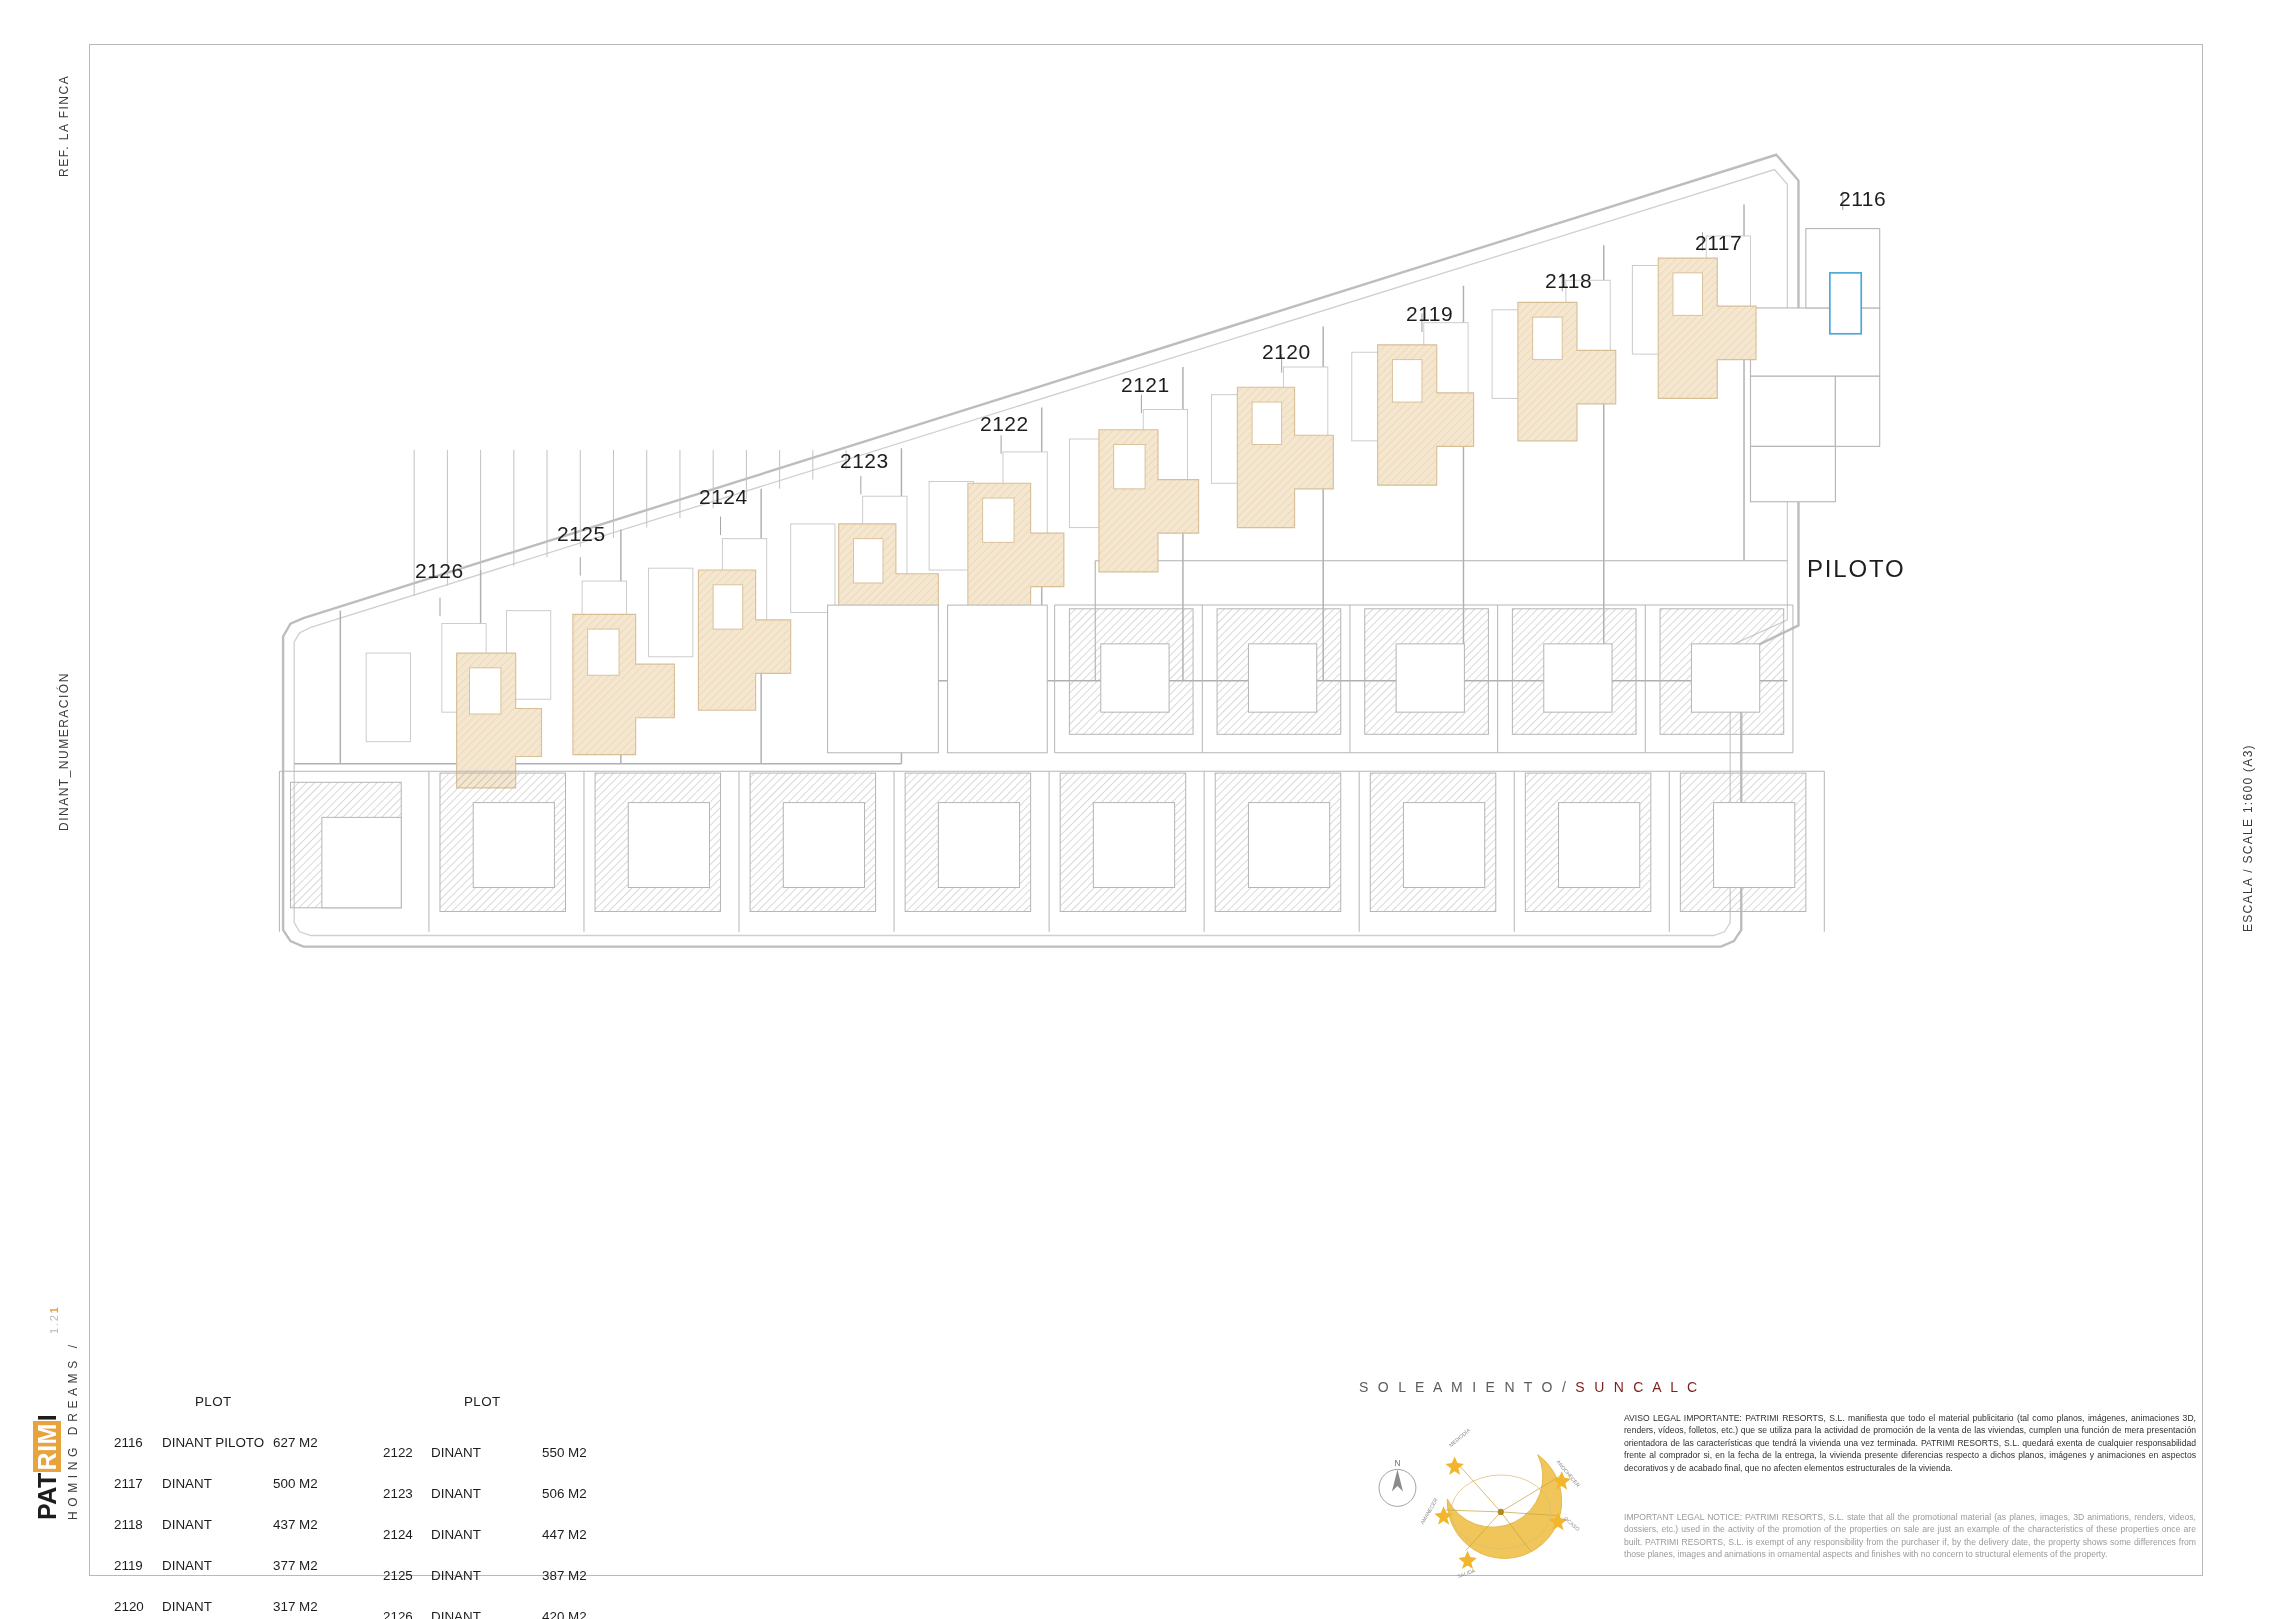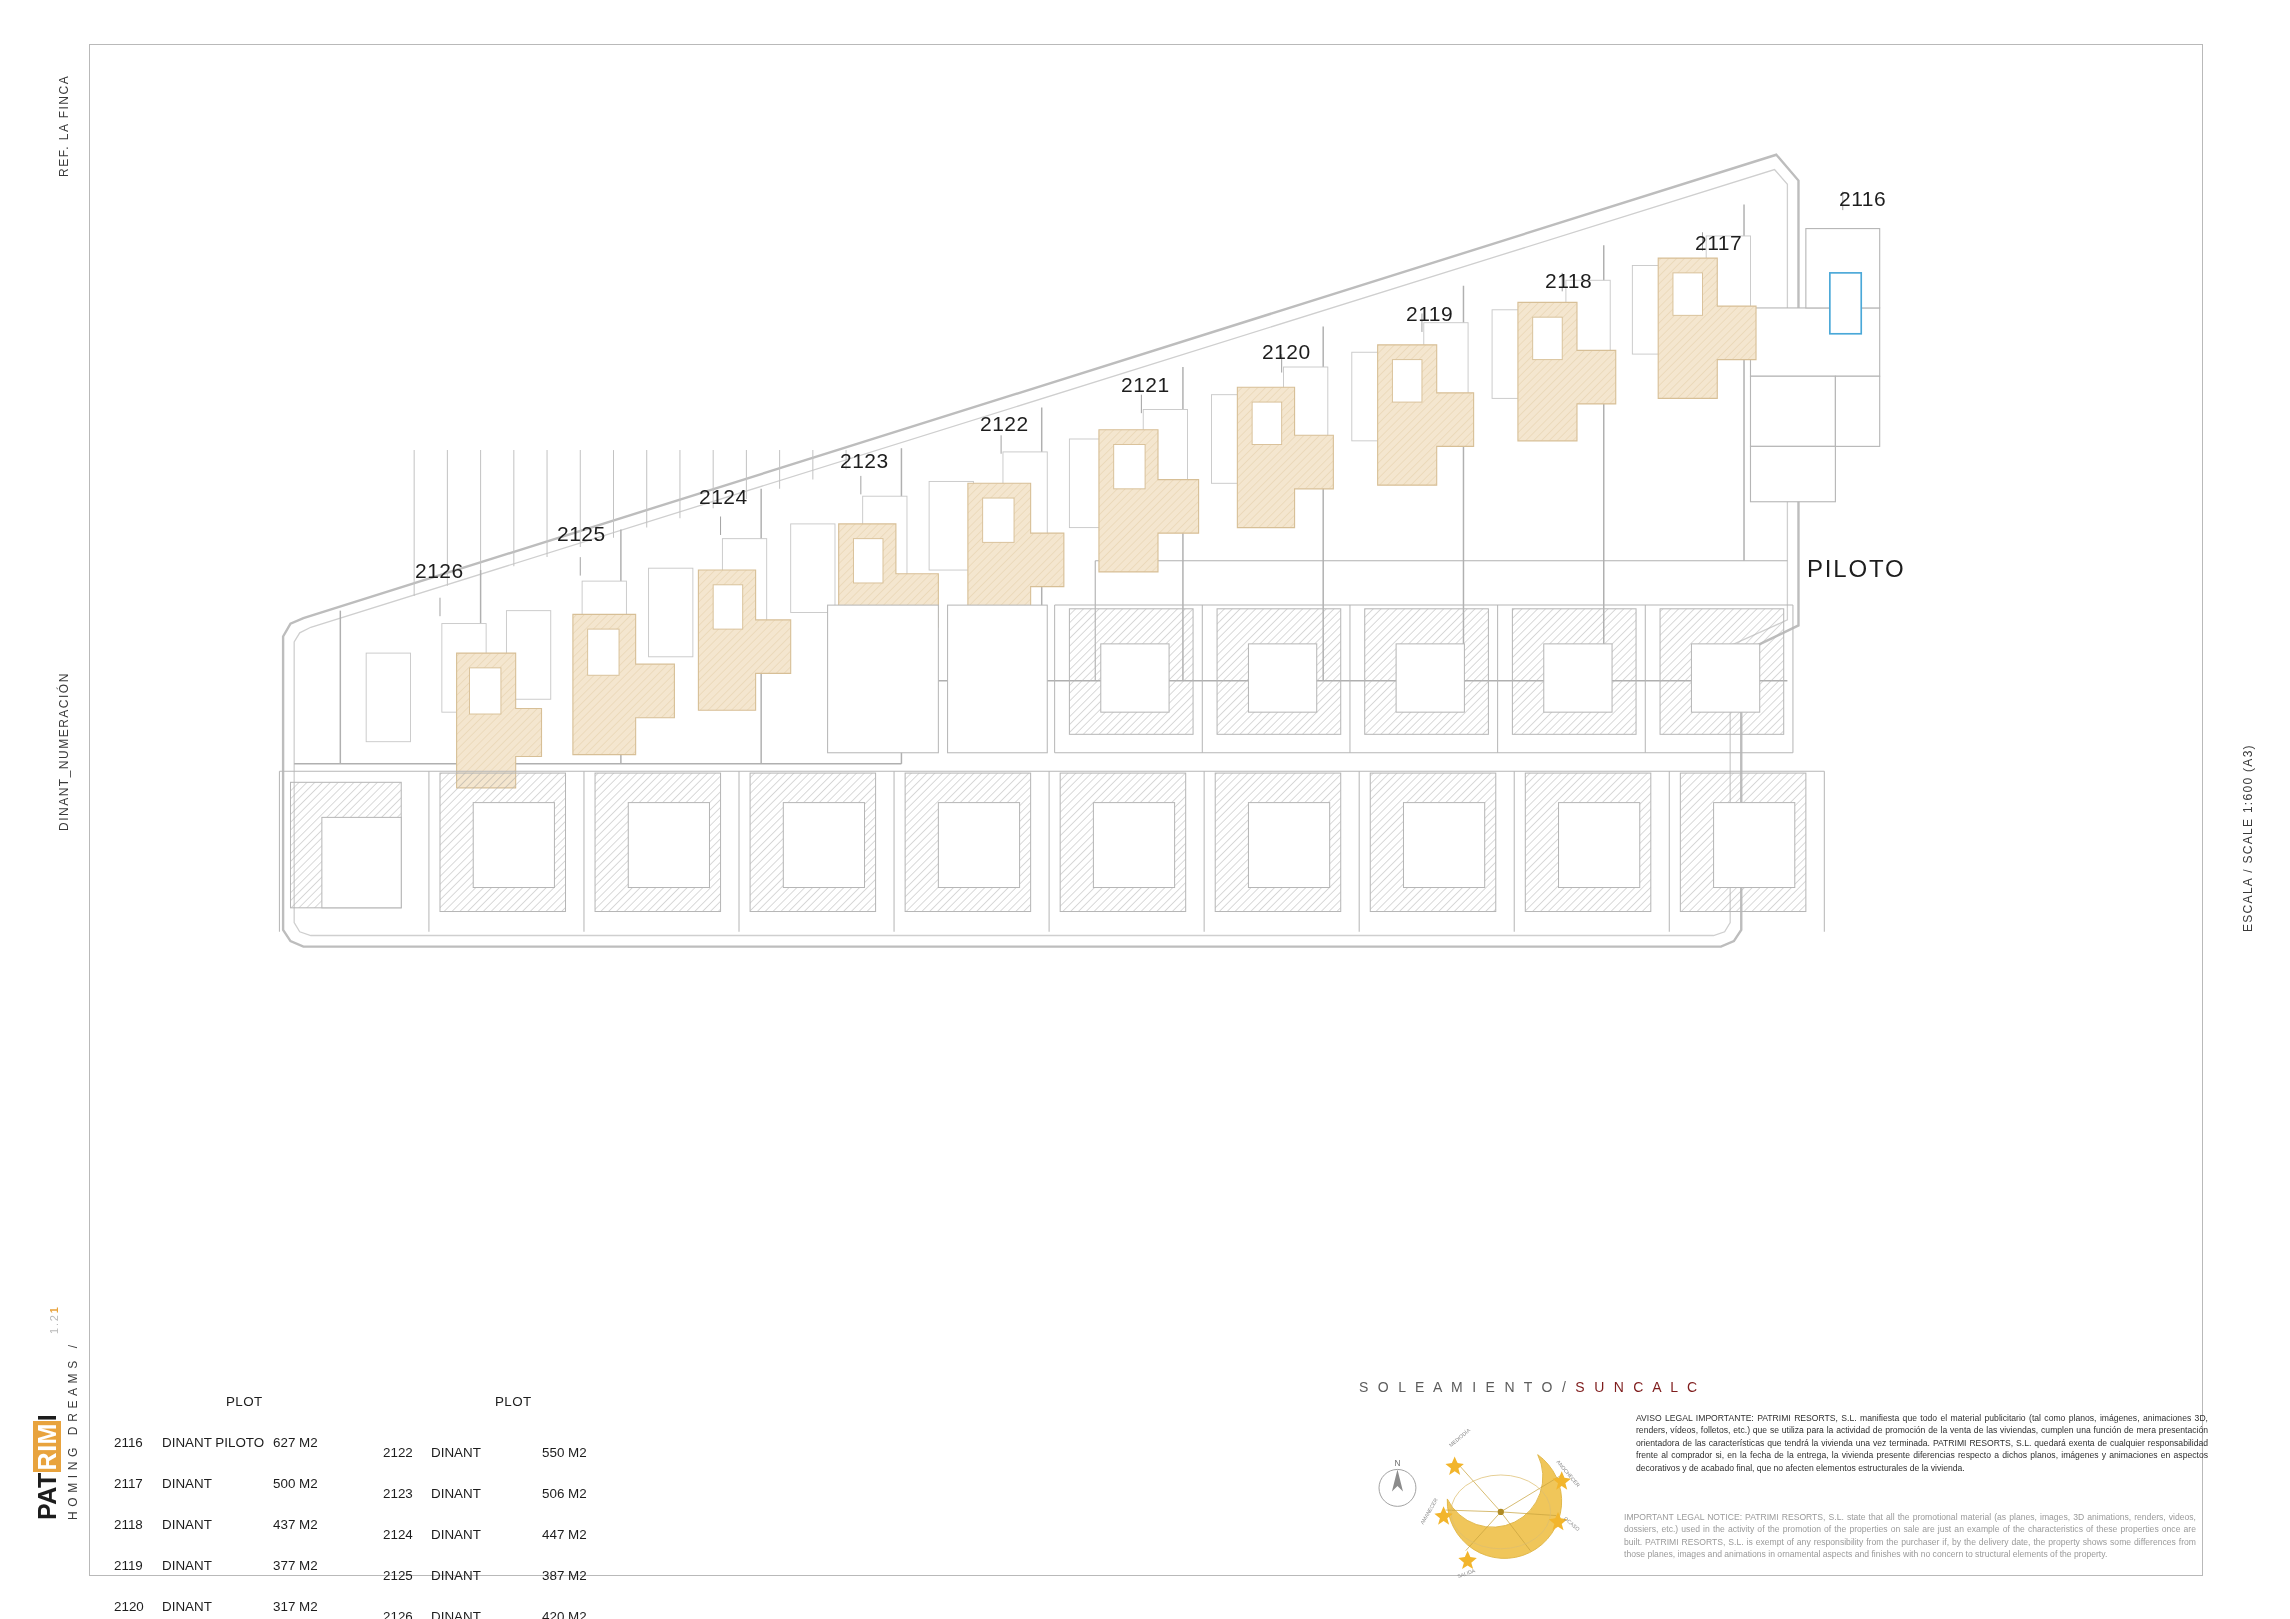--- a/index.html
+++ b/index.html
@@ -85,21 +85,21 @@
     left: 1807px; top: 555px;
     font-size: 24px; letter-spacing: 1.8px; color: #1d1d1d;
   }
 
   
   #legend { position: absolute; left: 114px; top: 1366px; width: 1108px; }
   #legend .heading { font-size: 19.4px; font-weight: bold; color: #1d1d1d; }
   #legend .heading .alt { color: #a8a8a8; font-weight: bold; }
   #legend .cols { margin-top: 28px; position: relative; height: 138px; }
   .legcol { position: absolute; top: 0; font-size: 13.4px; color: #1d1d1d; }
-  .legcol .plothdr { margin-left: 112px; letter-spacing: 0.4px; }
+  .legcol .plothdr { margin-left: 81px; letter-spacing: 0.4px; }
   .legrow { margin-top: 26px; white-space: nowrap; }
   .legrow .num { display: inline-block; width: 48px; }
   .legrow .typ { display: inline-block; width: 111px; }
   .legrow .m2  { display: inline-block; width: 102px; }
   #legcol-a { left: 0; }
   #legcol-b { left: 269px; }
 
   
   #suncalc-title {
     position: absolute; left: 1359px; top: 1379px;
@@ -109,21 +109,21 @@
   #suncalc { position: absolute; left: 1366px; top: 1403px; }
 
   
   .legal {
     position: absolute;
     width: 572px;
     font-size: 8.6px;
     line-height: 1.45;
     text-align: justify;
   }
-  #legal-es { left: 1624px; top: 1412px; color: #2f2f2f; margin-left: 12px; }
+  #legal-es { left: 1624px; top: 1412px; color: #2f2f2f; }
   #legal-en { left: 1624px; top: 1511px; color: #9a9a9a; }
 </style>
 </head>
 <body>
 
 <div id="page">
 
   <div class="frame"></div>
 
   <div class="vlabel" id="ref-finca">REF. LA FINCA</div>

